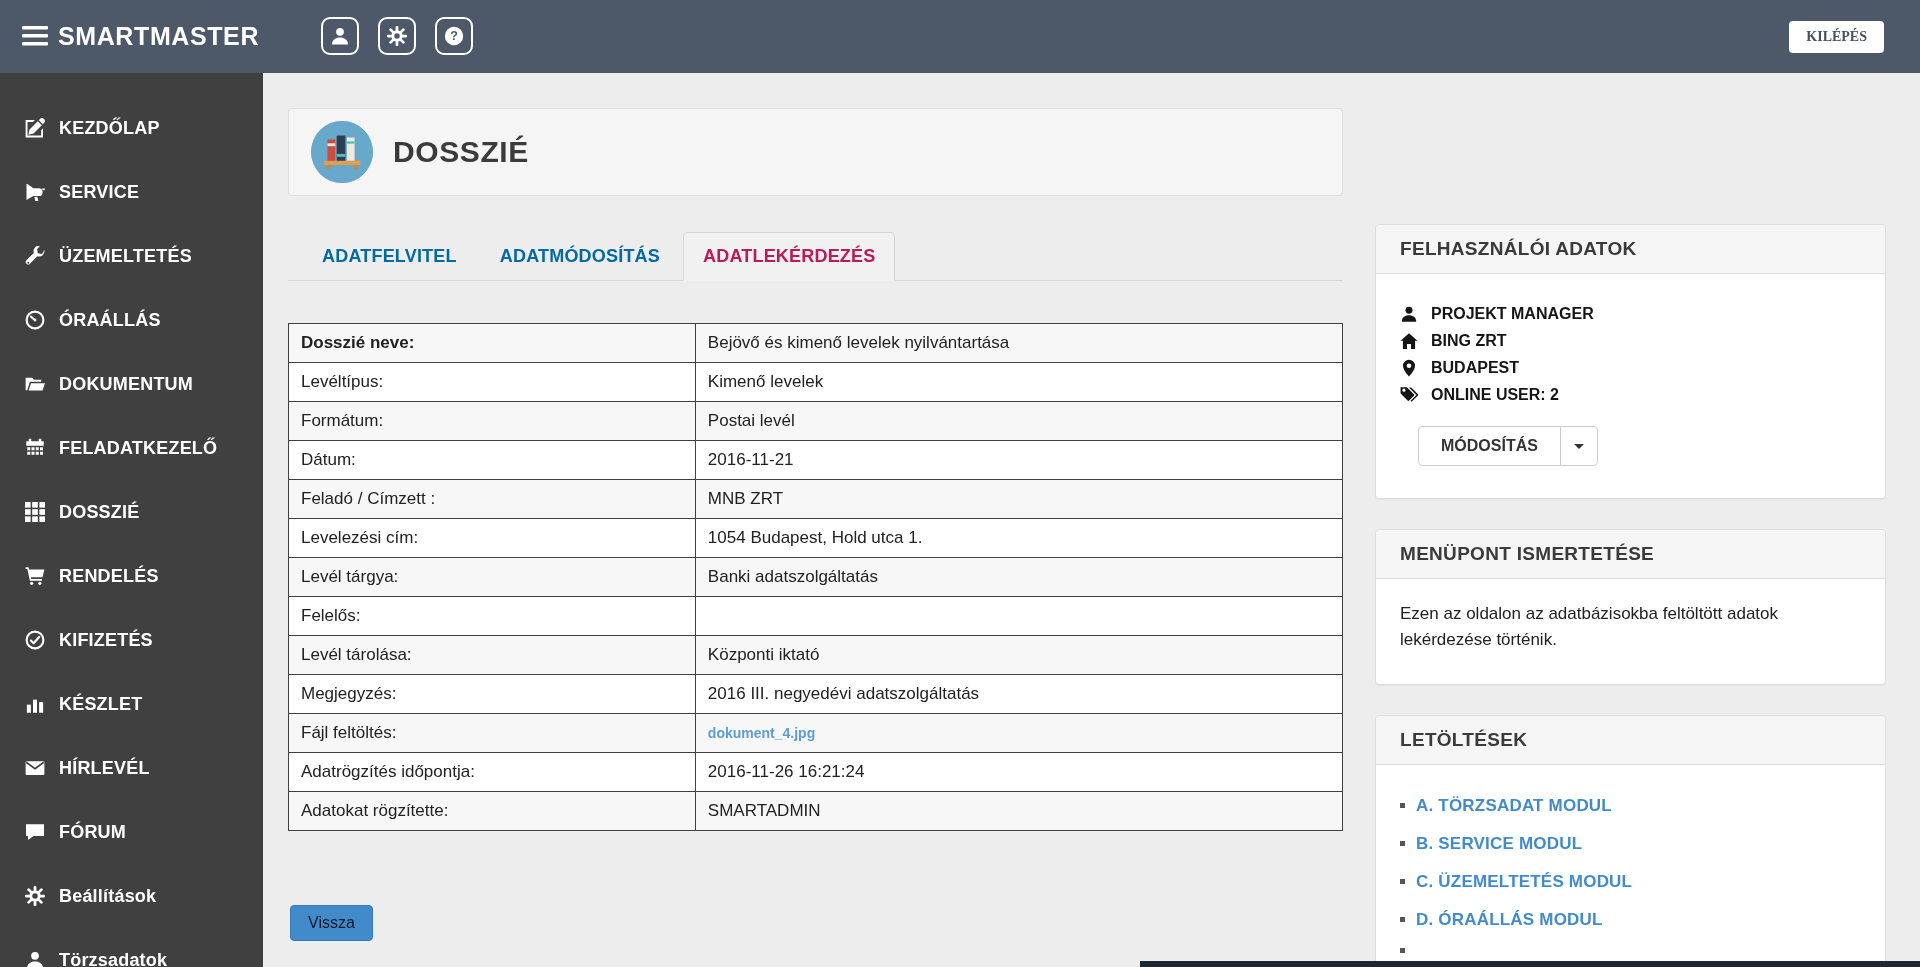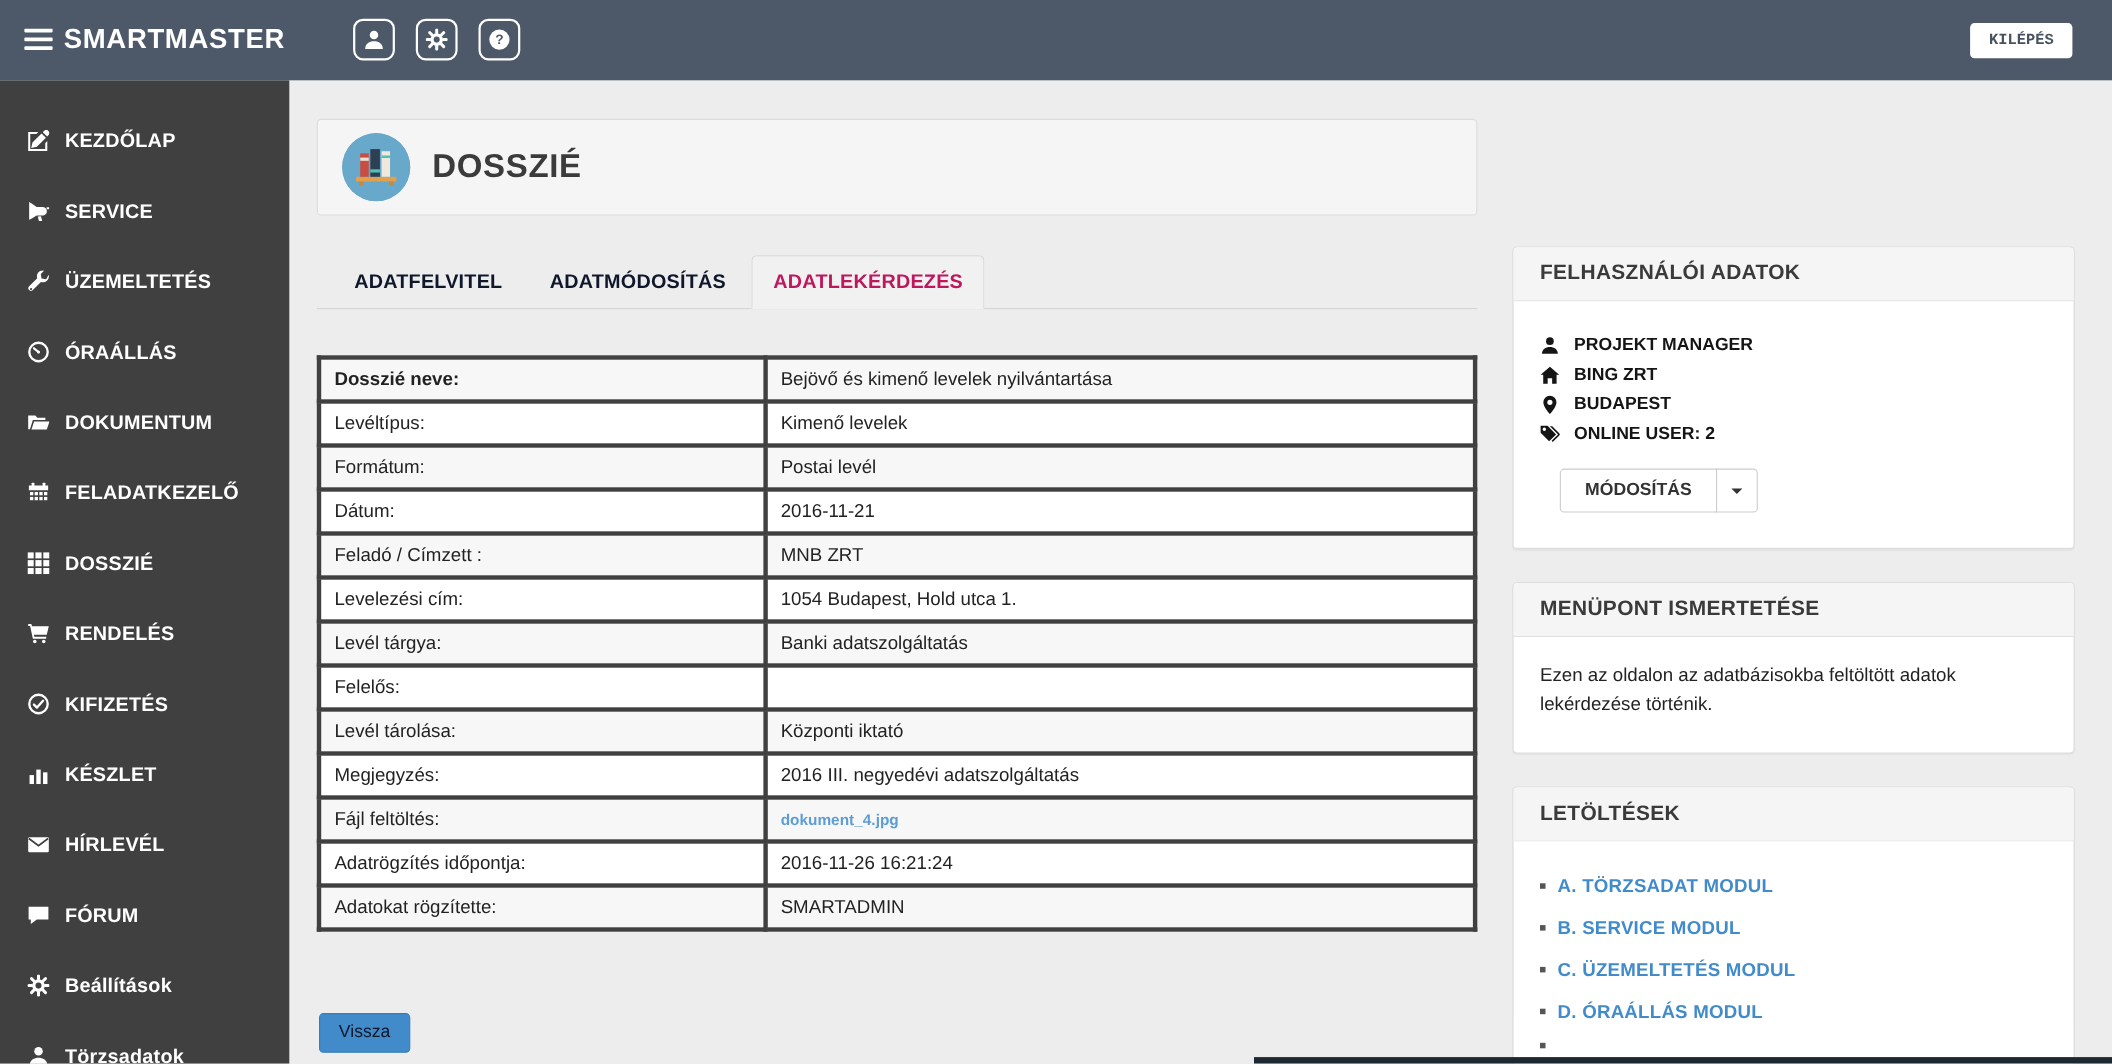--- a/index.html
+++ b/index.html
@@ -6,46 +6,46 @@
   html,body { width:1920px; height:967px; }
   body { font-family:"Liberation Sans",sans-serif; background:#ededed; overflow:hidden; position:relative; }
 
   
   .navbar { position:absolute; left:0; top:0; right:0; height:73px; background:#4d5968; z-index:10; }
   .hamburger { position:absolute; left:22px; top:26px; width:26px; height:20px; color:#fff; cursor:pointer; background:none; border:none; }
   .brand { position:absolute; left:58px; top:0; line-height:73px; color:#fff; font-size:25px; font-weight:700; letter-spacing:.6px; font-stretch:condensed; }
   .nav-icons { position:absolute; left:321px; top:17px; display:flex; gap:19px; }
   .nav-icon-btn { width:38px; height:38px; border:2px solid #fff; border-radius:9px; background:transparent; display:flex; align-items:center; justify-content:center; color:#fff; cursor:pointer; }
   .nav-icon-btn .ico { width:20px; height:20px; display:block; }
-  .logout-btn { position:absolute; right:36px; top:21px; background:#fff; color:#46525f; border:none; border-radius:4px; padding:8px 17px; font-size:14px; font-weight:700; font-family:Liberation Mono, monospace; cursor:pointer; font-stretch:condensed; }
+  .logout-btn { position:absolute; right:36px; top:21px; background:#fff; color:#46525f; border:none; border-radius:4px; padding:8px 17px; font-size:14px; font-weight:700; font-family:Liberation Serif, serif; cursor:pointer; font-stretch:condensed; }
 
   
   .sidebar { position:absolute; top:73px; left:0; bottom:0; width:263px; background:#404040; }
   .sidebar ul { list-style:none; margin-top:23px; }
   .sidebar li { height:64px; display:flex; align-items:center; padding-left:25px; gap:14px; color:#fff; cursor:pointer; }
   .sidebar .ico { width:20px; height:20px; flex:none; color:#fff; }
   .sidebar .lbl { font-size:18px; font-weight:700; font-stretch:condensed; letter-spacing:.2px; }
 
   
   .main { position:absolute; left:263px; top:73px; right:0; bottom:0; overflow:hidden; }
   .content { display:flex; padding:35px 34px 0 25px; gap:32px; align-items:flex-start; }
   .main-col { width:1055px; flex:none; }
   .side-col { width:511px; flex:none; margin-top:116px; }
 
   .page-header { height:88px; background:#f5f5f5; border:1px solid #ddd; border-radius:4px; display:flex; align-items:center; padding:0 22px; gap:20px; margin-bottom:36px; }
   .title-circle { width:62px; height:62px; border-radius:50%; background:#68a8ca; overflow:hidden; flex:none; }
   .title-circle svg { width:62px; height:62px; display:block; }
   .page-title { font-size:30px; font-weight:700; color:#3b3b3b; letter-spacing:.6px; font-stretch:condensed; }
 
   .tabs { display:flex; border-bottom:1px solid #d5d5d5; padding-left:14px; }
-  .tab { padding:13px 19px; font-size:18px; font-weight:700; color:#0f172a; text-decoration:none; border:1px solid transparent; border-radius:5px 5px 0 0; margin-bottom:-1px; margin-right:3px; cursor:pointer; font-stretch:condensed; letter-spacing:.2px; }
+  .tab { padding:13px 19px; font-size:18px; font-weight:700; color:#0369a1; text-decoration:none; border:1px solid transparent; border-radius:5px 5px 0 0; margin-bottom:-1px; margin-right:3px; cursor:pointer; font-stretch:condensed; letter-spacing:.2px; }
   .tab.active { background:#f1f1f1; border-color:#d5d5d5; border-bottom-color:#f1f1f1; color:#be185d; cursor:default; }
 
   .record-table { width:100%; border-collapse:collapse; margin-top:42px; }
-  .record-table td { border:4px solid #404040; font-size:17px; color:#222; padding:8px 12px; height:39px; font-stretch:condensed; }
+  .record-table td { border:1px solid #404040; font-size:17px; color:#222; padding:8px 12px; height:39px; font-stretch:condensed; }
   .record-table tr:nth-child(odd) td { background:#f7f7f7; }
   .record-table tr:nth-child(even) td { background:#fff; }
   .record-table td.lbl { width:38.6%; }
   .record-table tr.bold td.lbl { font-weight:700; }
   .file-link { color:#5e9dd3; font-size:14px; font-weight:700; text-decoration:none; cursor:pointer; }
 
   .back-btn { margin-top:74px; margin-left:2px; background:#428bca; border:1px solid #357ebd; color:#0f172a; font-size:16px; font-family:inherit; padding:8px 17px; border-radius:4px; cursor:pointer; }
 
   
   .panel { background:#fff; border:1px solid #ddd; border-radius:4px; margin-bottom:30px; box-shadow:0 1px 1px rgba(0,0,0,.04); }

